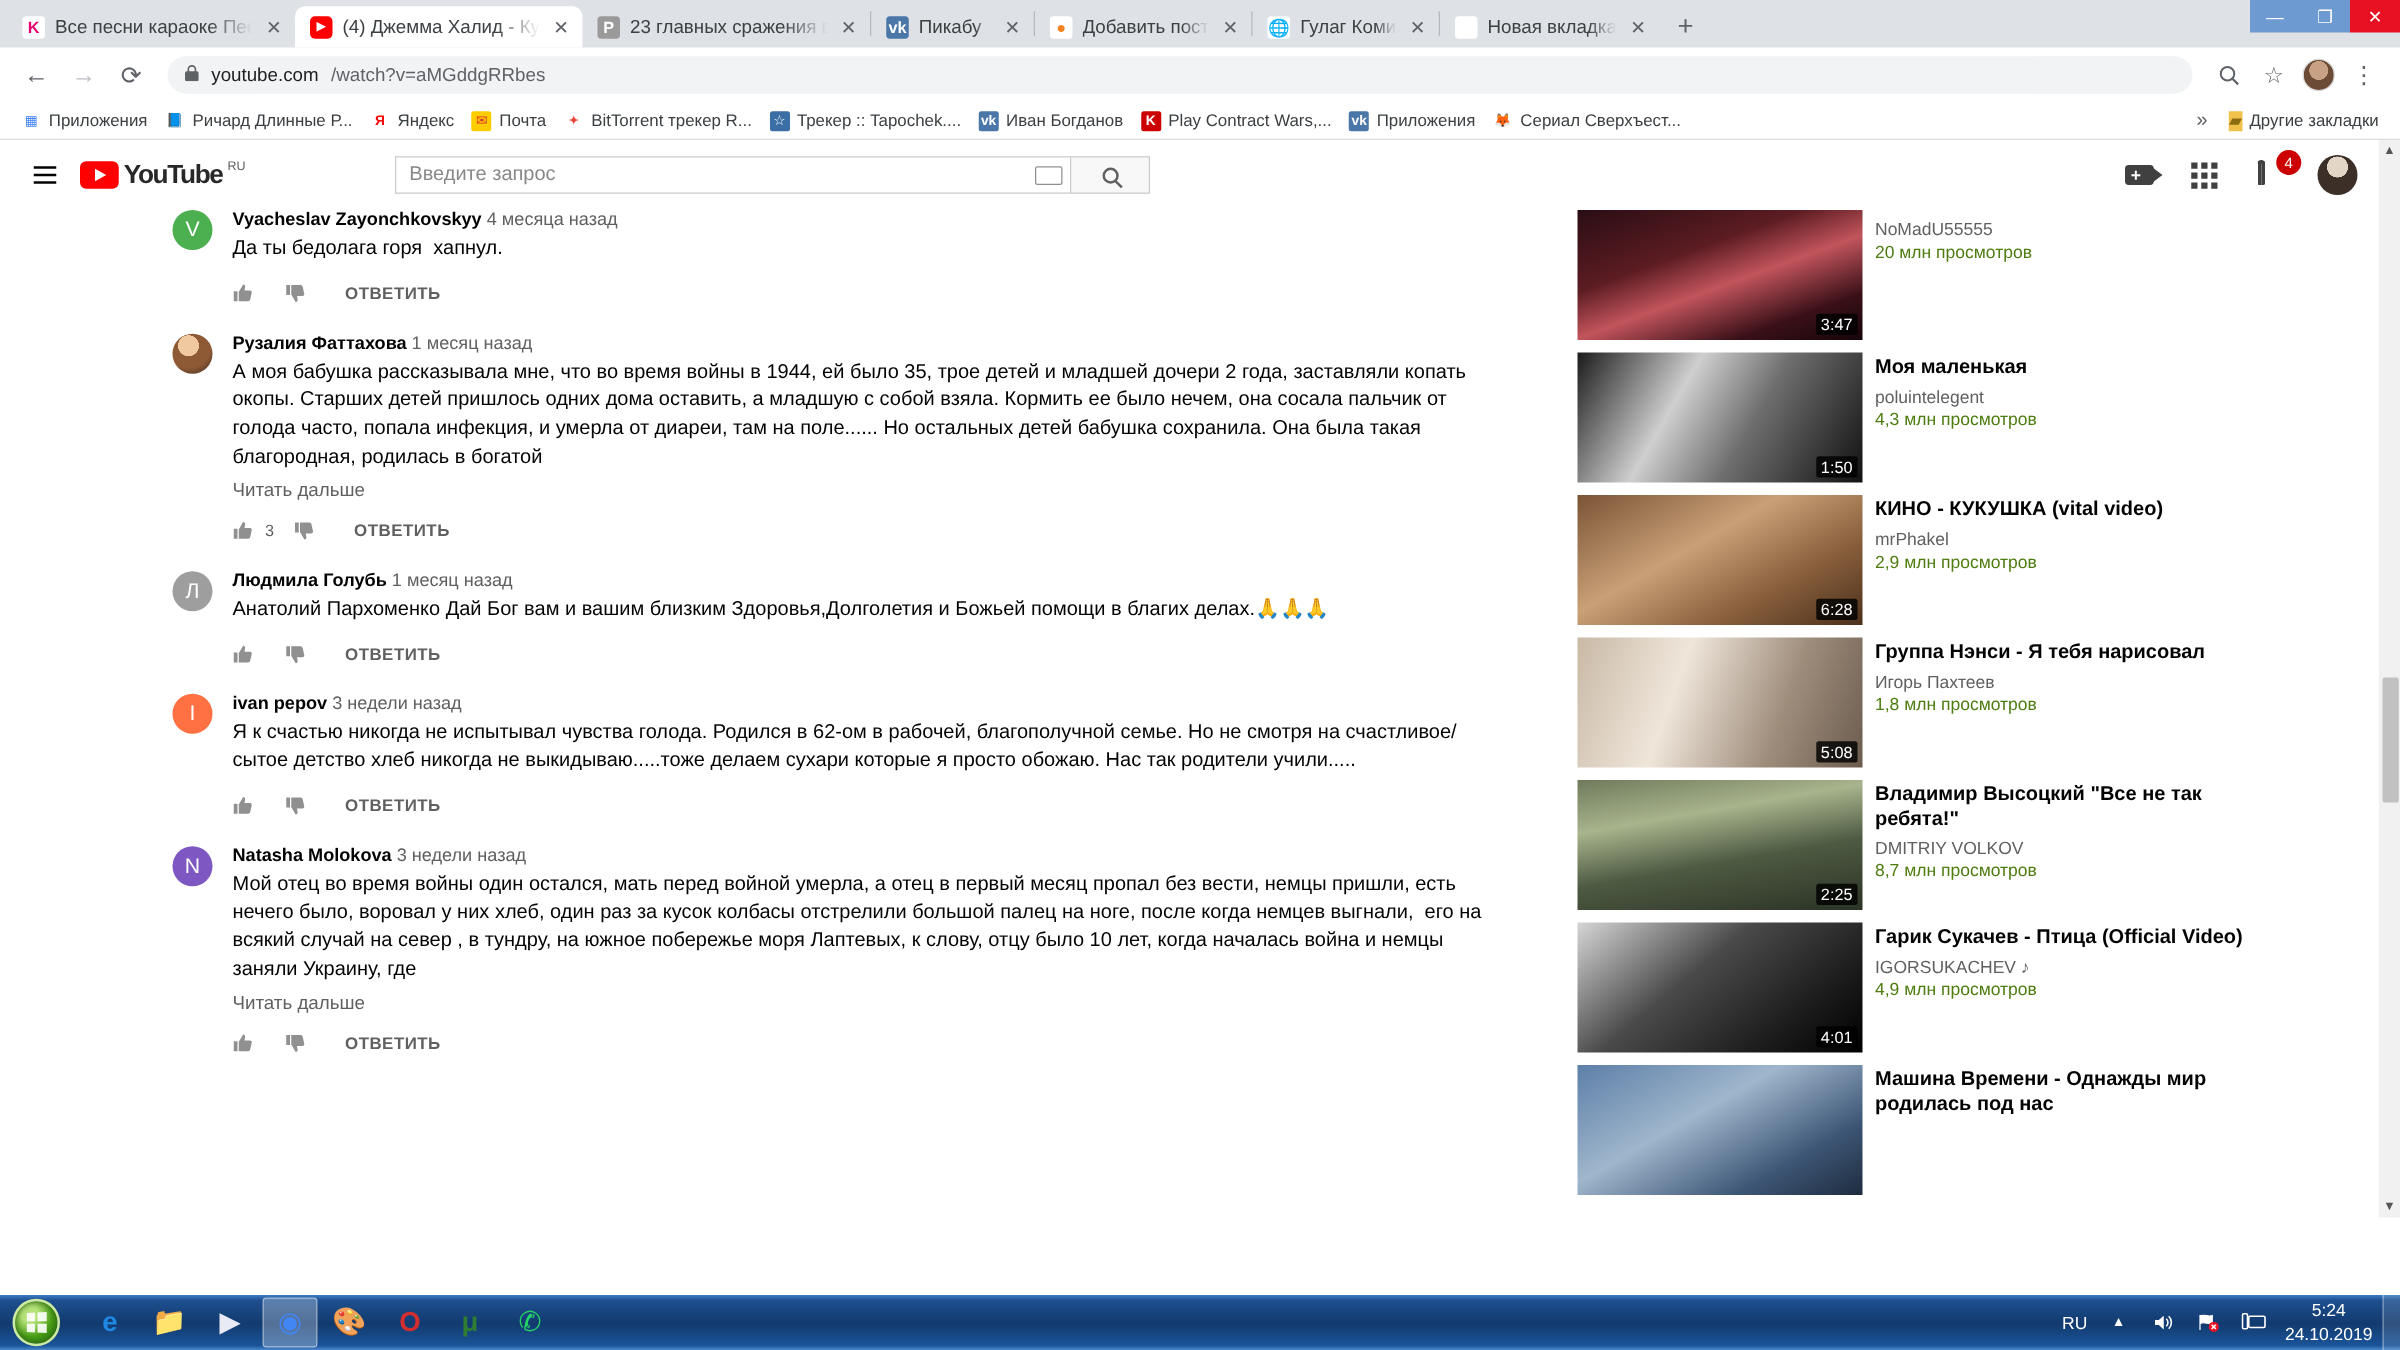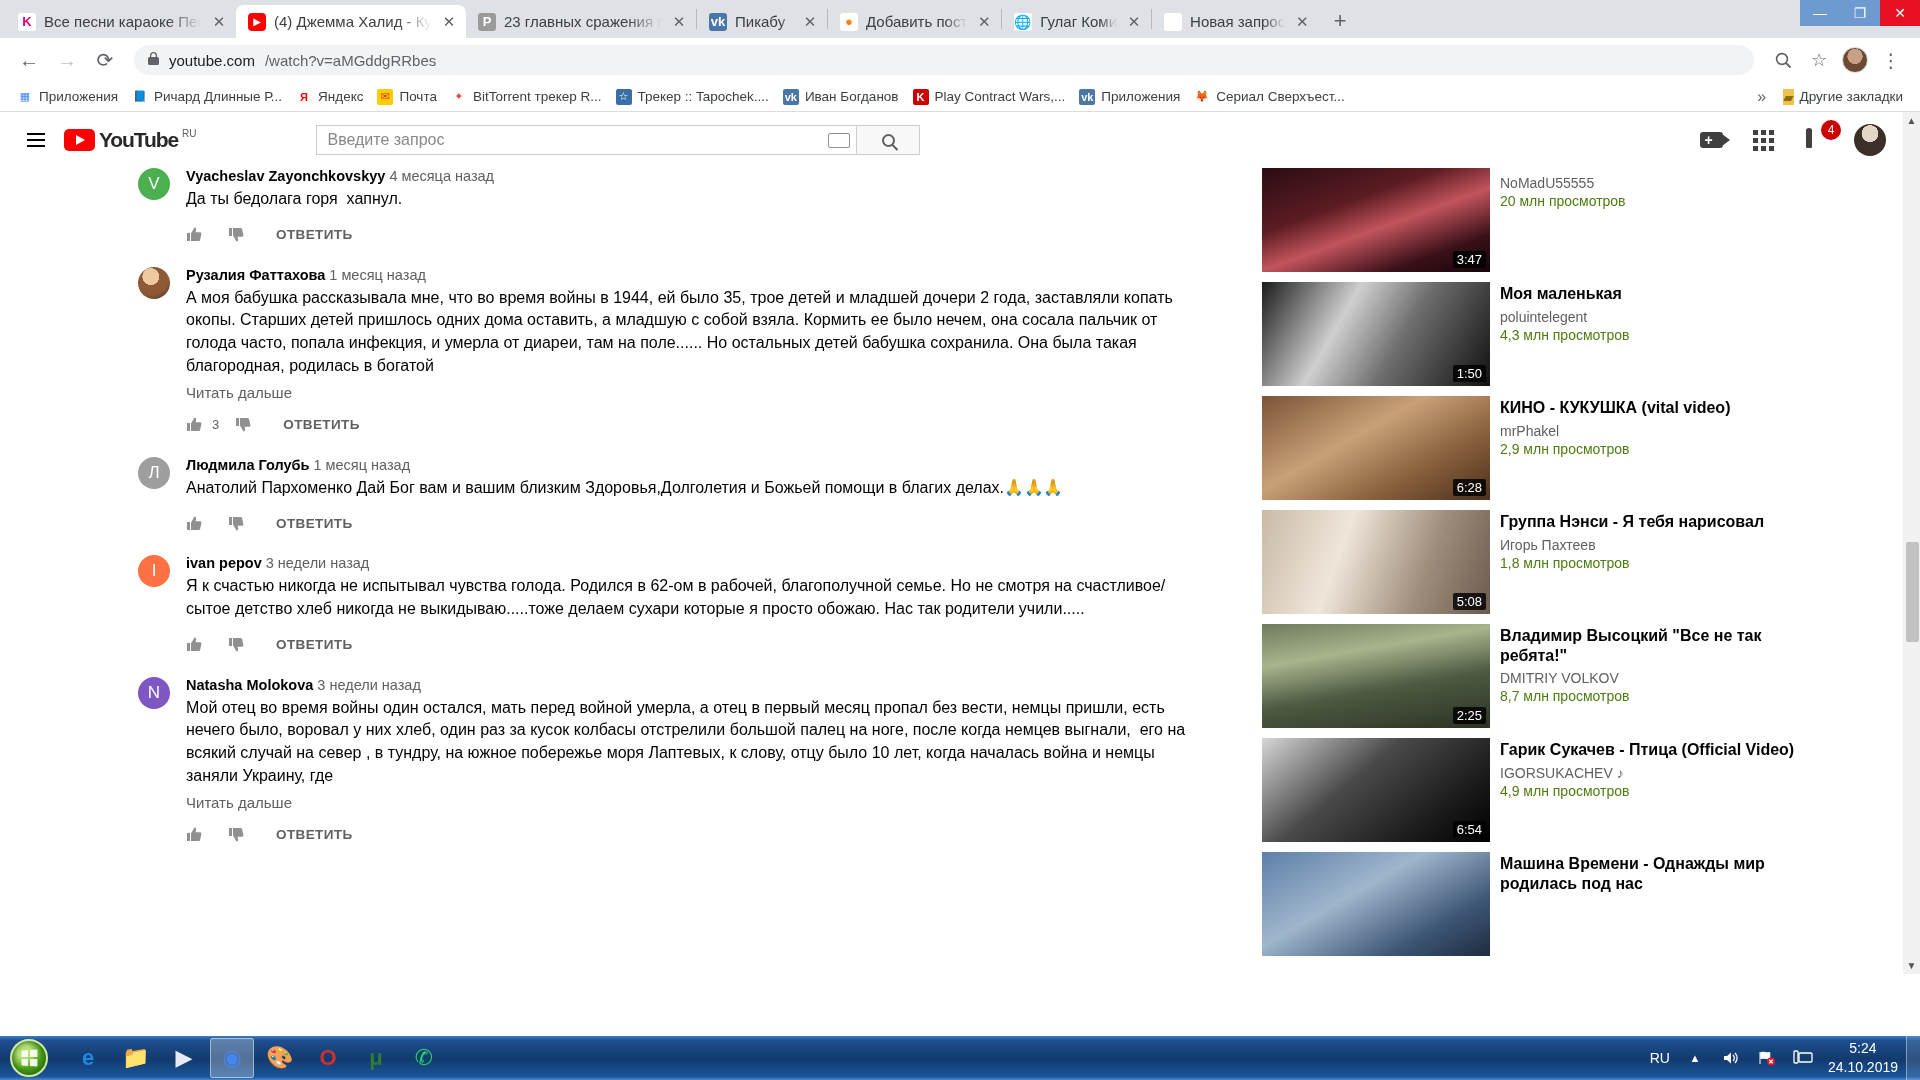--- a/index.html
+++ b/index.html
@@ -271,21 +271,21 @@
         </div>
         <span class="tab-sep"></span>
         <div class="tab">
           <span class="favicon" style="background: rgb(255, 255, 255); color: rgb(74, 74, 74); font-size: 14px;">🌐</span>
           <span class="tab-title">Гулаг Коми</span>
           <span class="tab-close">✕</span>
         </div>
         <span class="tab-sep"></span>
         <div class="tab">
           <span class="favicon" style="background: rgb(255, 255, 255); color: rgb(255, 255, 255);"></span>
-          <span class="tab-title">Новая запрос</span>
+          <span class="tab-title">Новая вкладка</span>
           <span class="tab-close">✕</span>
         </div>
       </div>
     <div class="newtab-btn">+</div>
     <div class="winbuttons">
       <div class="winbtn min">—</div>
       <div class="winbtn max">❐</div>
       <div class="winbtn close">✕</div>
     </div>
   </div>
@@ -581,21 +581,21 @@
               <span class="dur">2:25</span>
             </div>
             <div class="vinfo">
               <div class="vtitle">Владимир Высоцкий "Все не так ребята!"</div>
               <div class="vchan">DMITRIY VOLKOV</div>
               <div class="vviews">8,7 млн просмотров</div>
             </div>
           </div>
           <div class="vid">
             <div class="thumbwrap" style="background: linear-gradient(140deg, rgb(214, 214, 214) 0%, rgb(74, 74, 74) 40%, rgb(28, 28, 28) 75%, rgb(0, 0, 0) 100%);">
-              <span class="dur">6:54</span>
+              <span class="dur">4:01</span>
             </div>
             <div class="vinfo">
               <div class="vtitle">Гарик Сукачев - Птица (Official Video)</div>
               <div class="vchan">IGORSUKACHEV ♪</div>
               <div class="vviews">4,9 млн просмотров</div>
             </div>
           </div>
           <div class="vid">
             <div class="thumbwrap" style="background: linear-gradient(150deg, rgb(93, 127, 168) 0%, rgb(159, 182, 204) 40%, rgb(61, 86, 117) 75%, rgb(30, 44, 63) 100%);"></div>
             <div class="vinfo">

